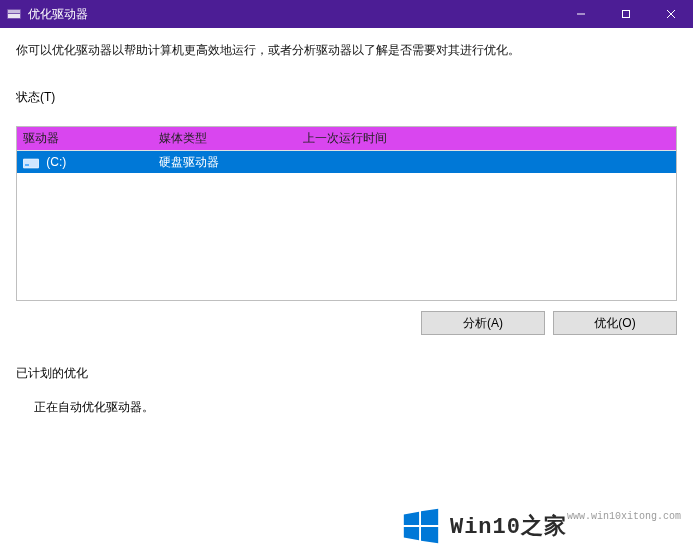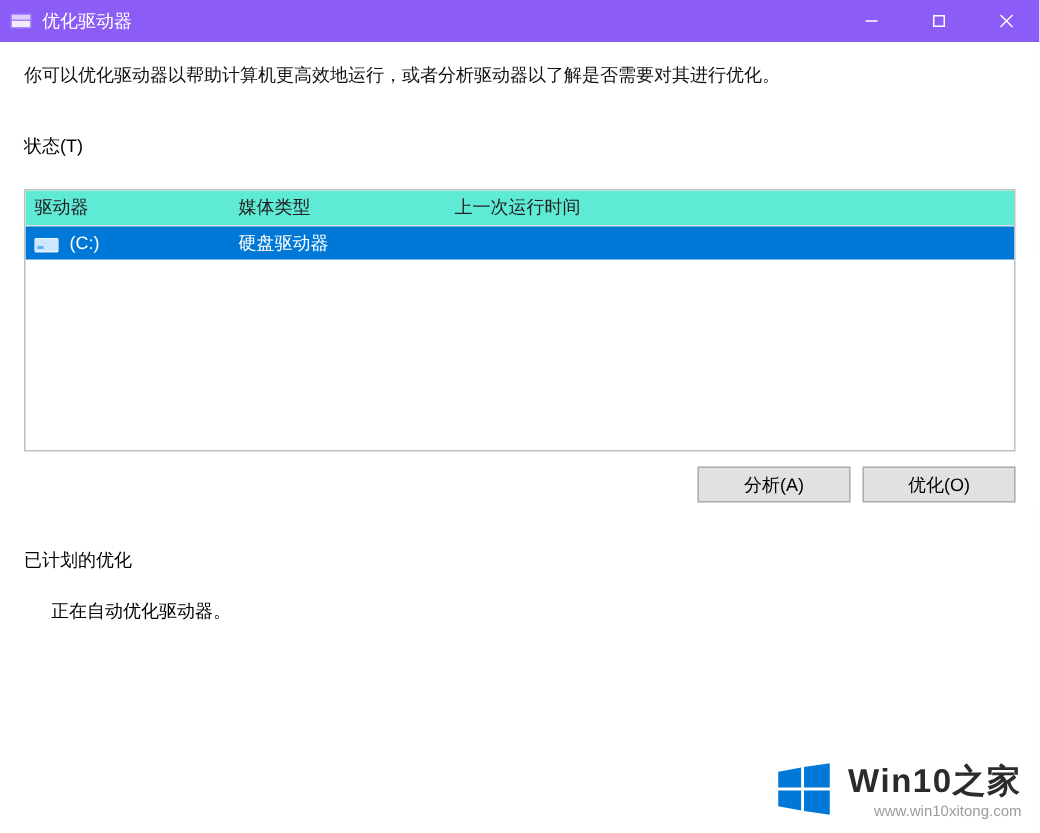--- a/index.html
+++ b/index.html
@@ -6,21 +6,21 @@
     body {
       font-family: "Microsoft YaHei", "Segoe UI", sans-serif;
       font-size: 12px;
       background: #f8f8f8;
       width: 693px;
       height: 555px;
       overflow: hidden;
       position: relative;
     }
     .titlebar {
-      background: #8b5cf6;
+      background: #4c1d95;
       color: #fff;
       height: 28px;
       display: flex;
       align-items: center;
       padding-left: 6px;
     }
     .titlebar .app-icon {
       width: 16px; height: 16px;
       margin-right: 6px;
       display: inline-flex;
@@ -46,21 +46,21 @@
       border: 1px solid #bfbfbf;
       height: 175px;
       background: #fff;
       overflow: hidden;
     }
     .thead {
       display: flex;
       height: 24px;
       align-items: center;
       border-bottom: 1px solid #e1e1e1;
-      background: #5eead4;
+      background: #d946ef;
       font-size: 12px;
       color: #222;
     }
     .thead .col, .trow .col {
       padding: 0 6px;
       overflow: hidden;
       white-space: nowrap;
     }
     .col-1 { width: 136px; }
     .col-2 { width: 144px; }
@@ -80,21 +80,21 @@
       vertical-align: middle;
       margin-right: 4px;
     }
     .btn-row {
       display: flex;
       justify-content: flex-end;
       gap: 8px;
       margin-top: 10px;
     }
     .btn {
-      width: 102px;
+      width: 124px;
       height: 24px;
       background: #e1e1e1;
       border: 1px solid #adadad;
       font-size: 12px;
       text-align: center;
       line-height: 22px;
       color: #000;
       cursor: pointer;
     }
     .sched-section { margin-top: 30px; }
@@ -112,22 +112,22 @@
       right: 12px;
       bottom: 8px;
       display: flex;
       align-items: center;
       gap: 8px;
     }
     .watermark .wlogo {
       width: 42px; height: 42px;
     }
     .watermark .wtext {
-      display: flex; flex-direction: column;
-      font-family: Liberation Sans, sans-serif;
+      display: flex; flex-direction: row;
+      font-family: Liberation Mono, monospace;
     }
     .watermark .wtitle { font-size: 22px; font-weight: 600; color: #2b2b2b; letter-spacing: 1px; }
     .watermark .wsub { font-size: 10px; color: #9c9c9c; text-align: right; }
     .thead .col { border-right: 1px solid transparent; }
   </style>
 </head>
 <body>
 
 <div class="titlebar">
   <span class="app-icon">

